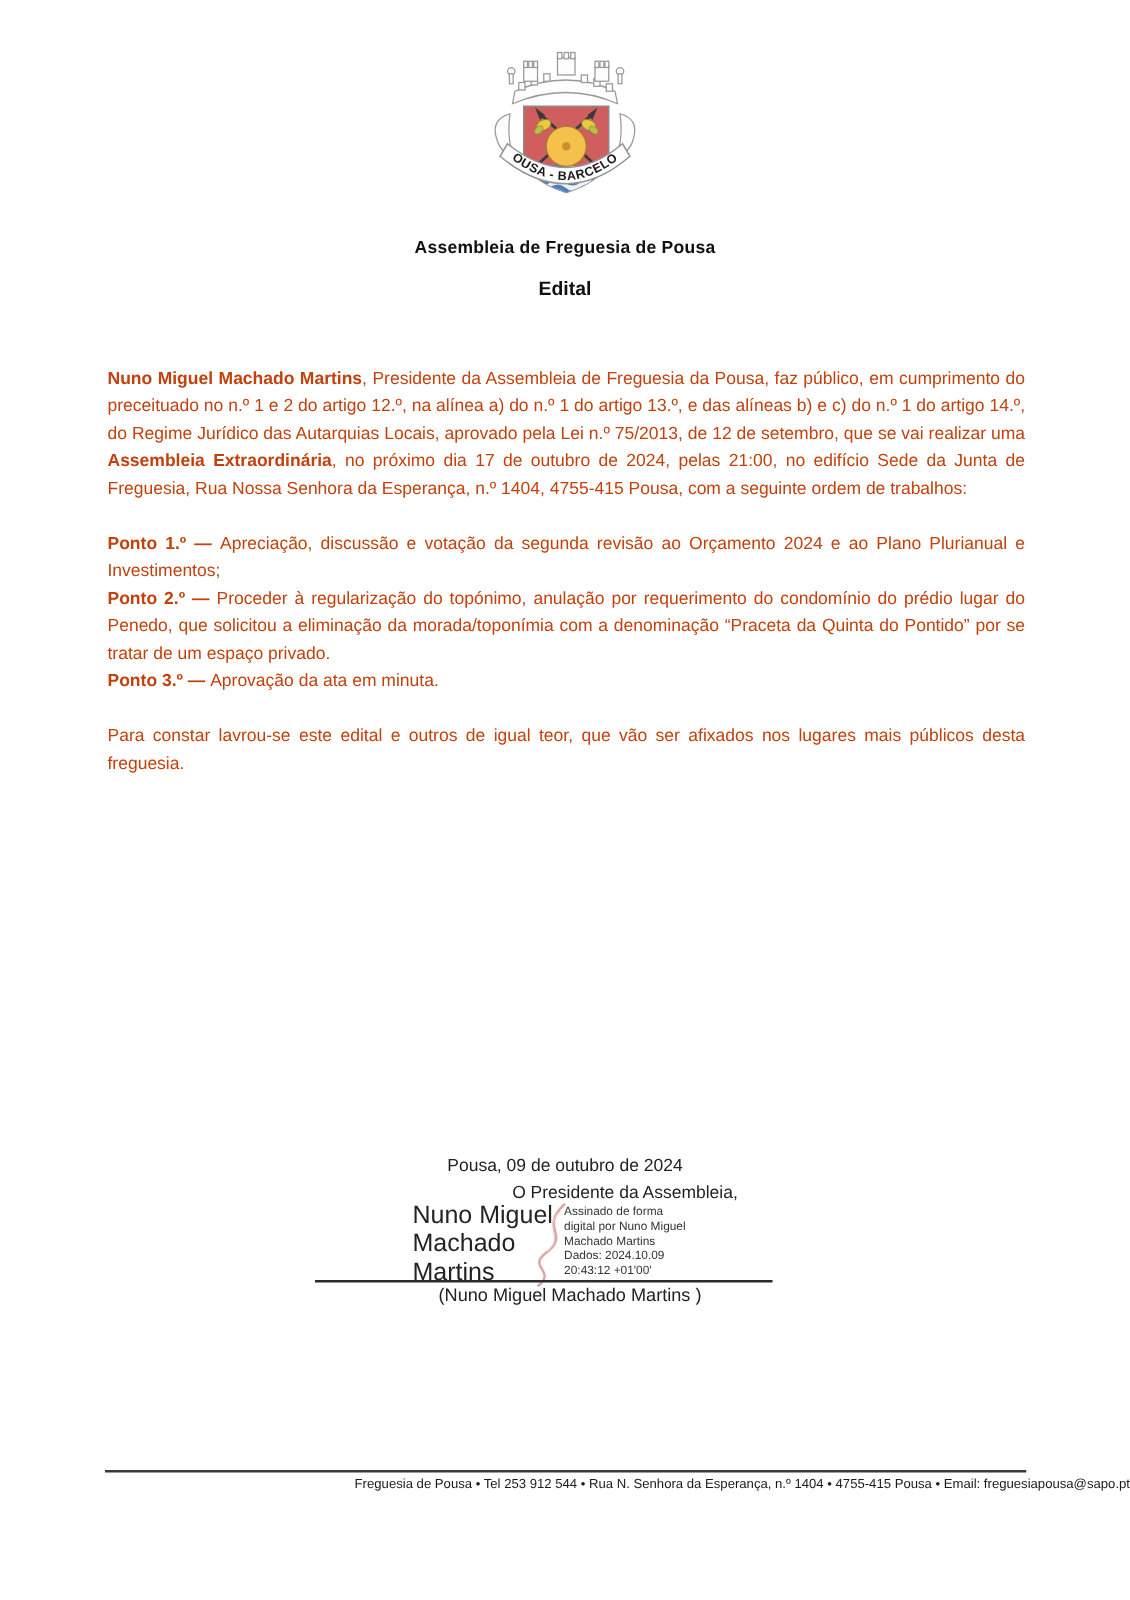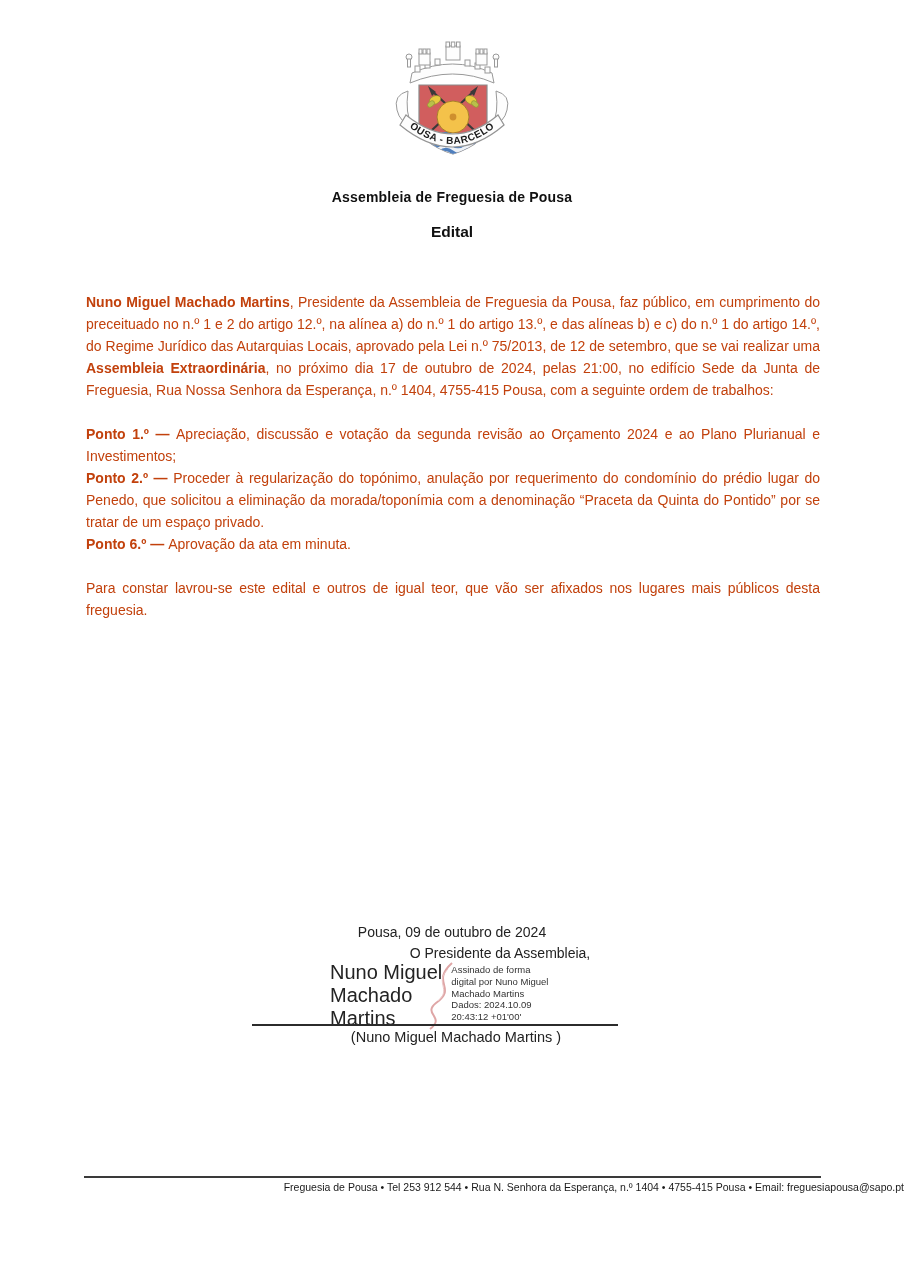--- a/index.html
+++ b/index.html
@@ -122,21 +122,21 @@
     </svg>
   </div>
 
   <h1 class="title">Assembleia de Freguesia de Pousa</h1>
   <h2 class="subtitle">Edital</h2>
 
   <div class="body-text">
       <p class="para"><span class="b">Nuno Miguel Machado Martins</span><span>, Presidente da Assembleia de Freguesia da Pousa, faz público, em cumprimento do preceituado no n.º 1 e 2 do artigo 12.º, na alínea a) do n.º 1 do artigo 13.º, e das alíneas b) e c) do n.º 1 do artigo 14.º, do Regime Jurídico das Autarquias Locais, aprovado pela Lei n.º 75/2013, de 12 de setembro, que se vai realizar uma </span><span class="b">Assembleia Extraordinária</span><span>, no próximo dia 17 de outubro de 2024, pelas 21:00, no edifício Sede da Junta de Freguesia, Rua Nossa Senhora da Esperança, n.º 1404, 4755-415 Pousa, com a seguinte ordem de trabalhos:</span></p>
       <p class="para space-before"><span class="b">Ponto 1.º — </span><span>Apreciação, discussão e votação da segunda revisão ao Orçamento 2024 e ao Plano Plurianual e Investimentos;</span></p>
       <p class="para"><span class="b">Ponto 2.º — </span><span>Proceder à regularização do topónimo, anulação por requerimento do condomínio do prédio lugar do Penedo, que solicitou a eliminação da morada/toponímia com a denominação “Praceta da Quinta do Pontido” por se tratar de um espaço privado.</span></p>
-      <p class="para"><span class="b">Ponto 6.º — </span><span>Aprovação da ata em minuta.</span></p>
+      <p class="para"><span class="b">Ponto 3.º — </span><span>Aprovação da ata em minuta.</span></p>
       <p class="para space-before"><span>Para constar lavrou-se este edital e outros de igual teor, que vão ser afixados nos lugares mais públicos desta freguesia.</span></p>
     </div>
 
   <div class="sig-date">Pousa, 09 de outubro de 2024</div>
   <div class="sig-role">O Presidente da Assembleia,</div>
 
   <div class="sig-digital">
     <div class="sig-bigname">
       <div>Nuno Miguel</div>
       <div>Machado</div>

